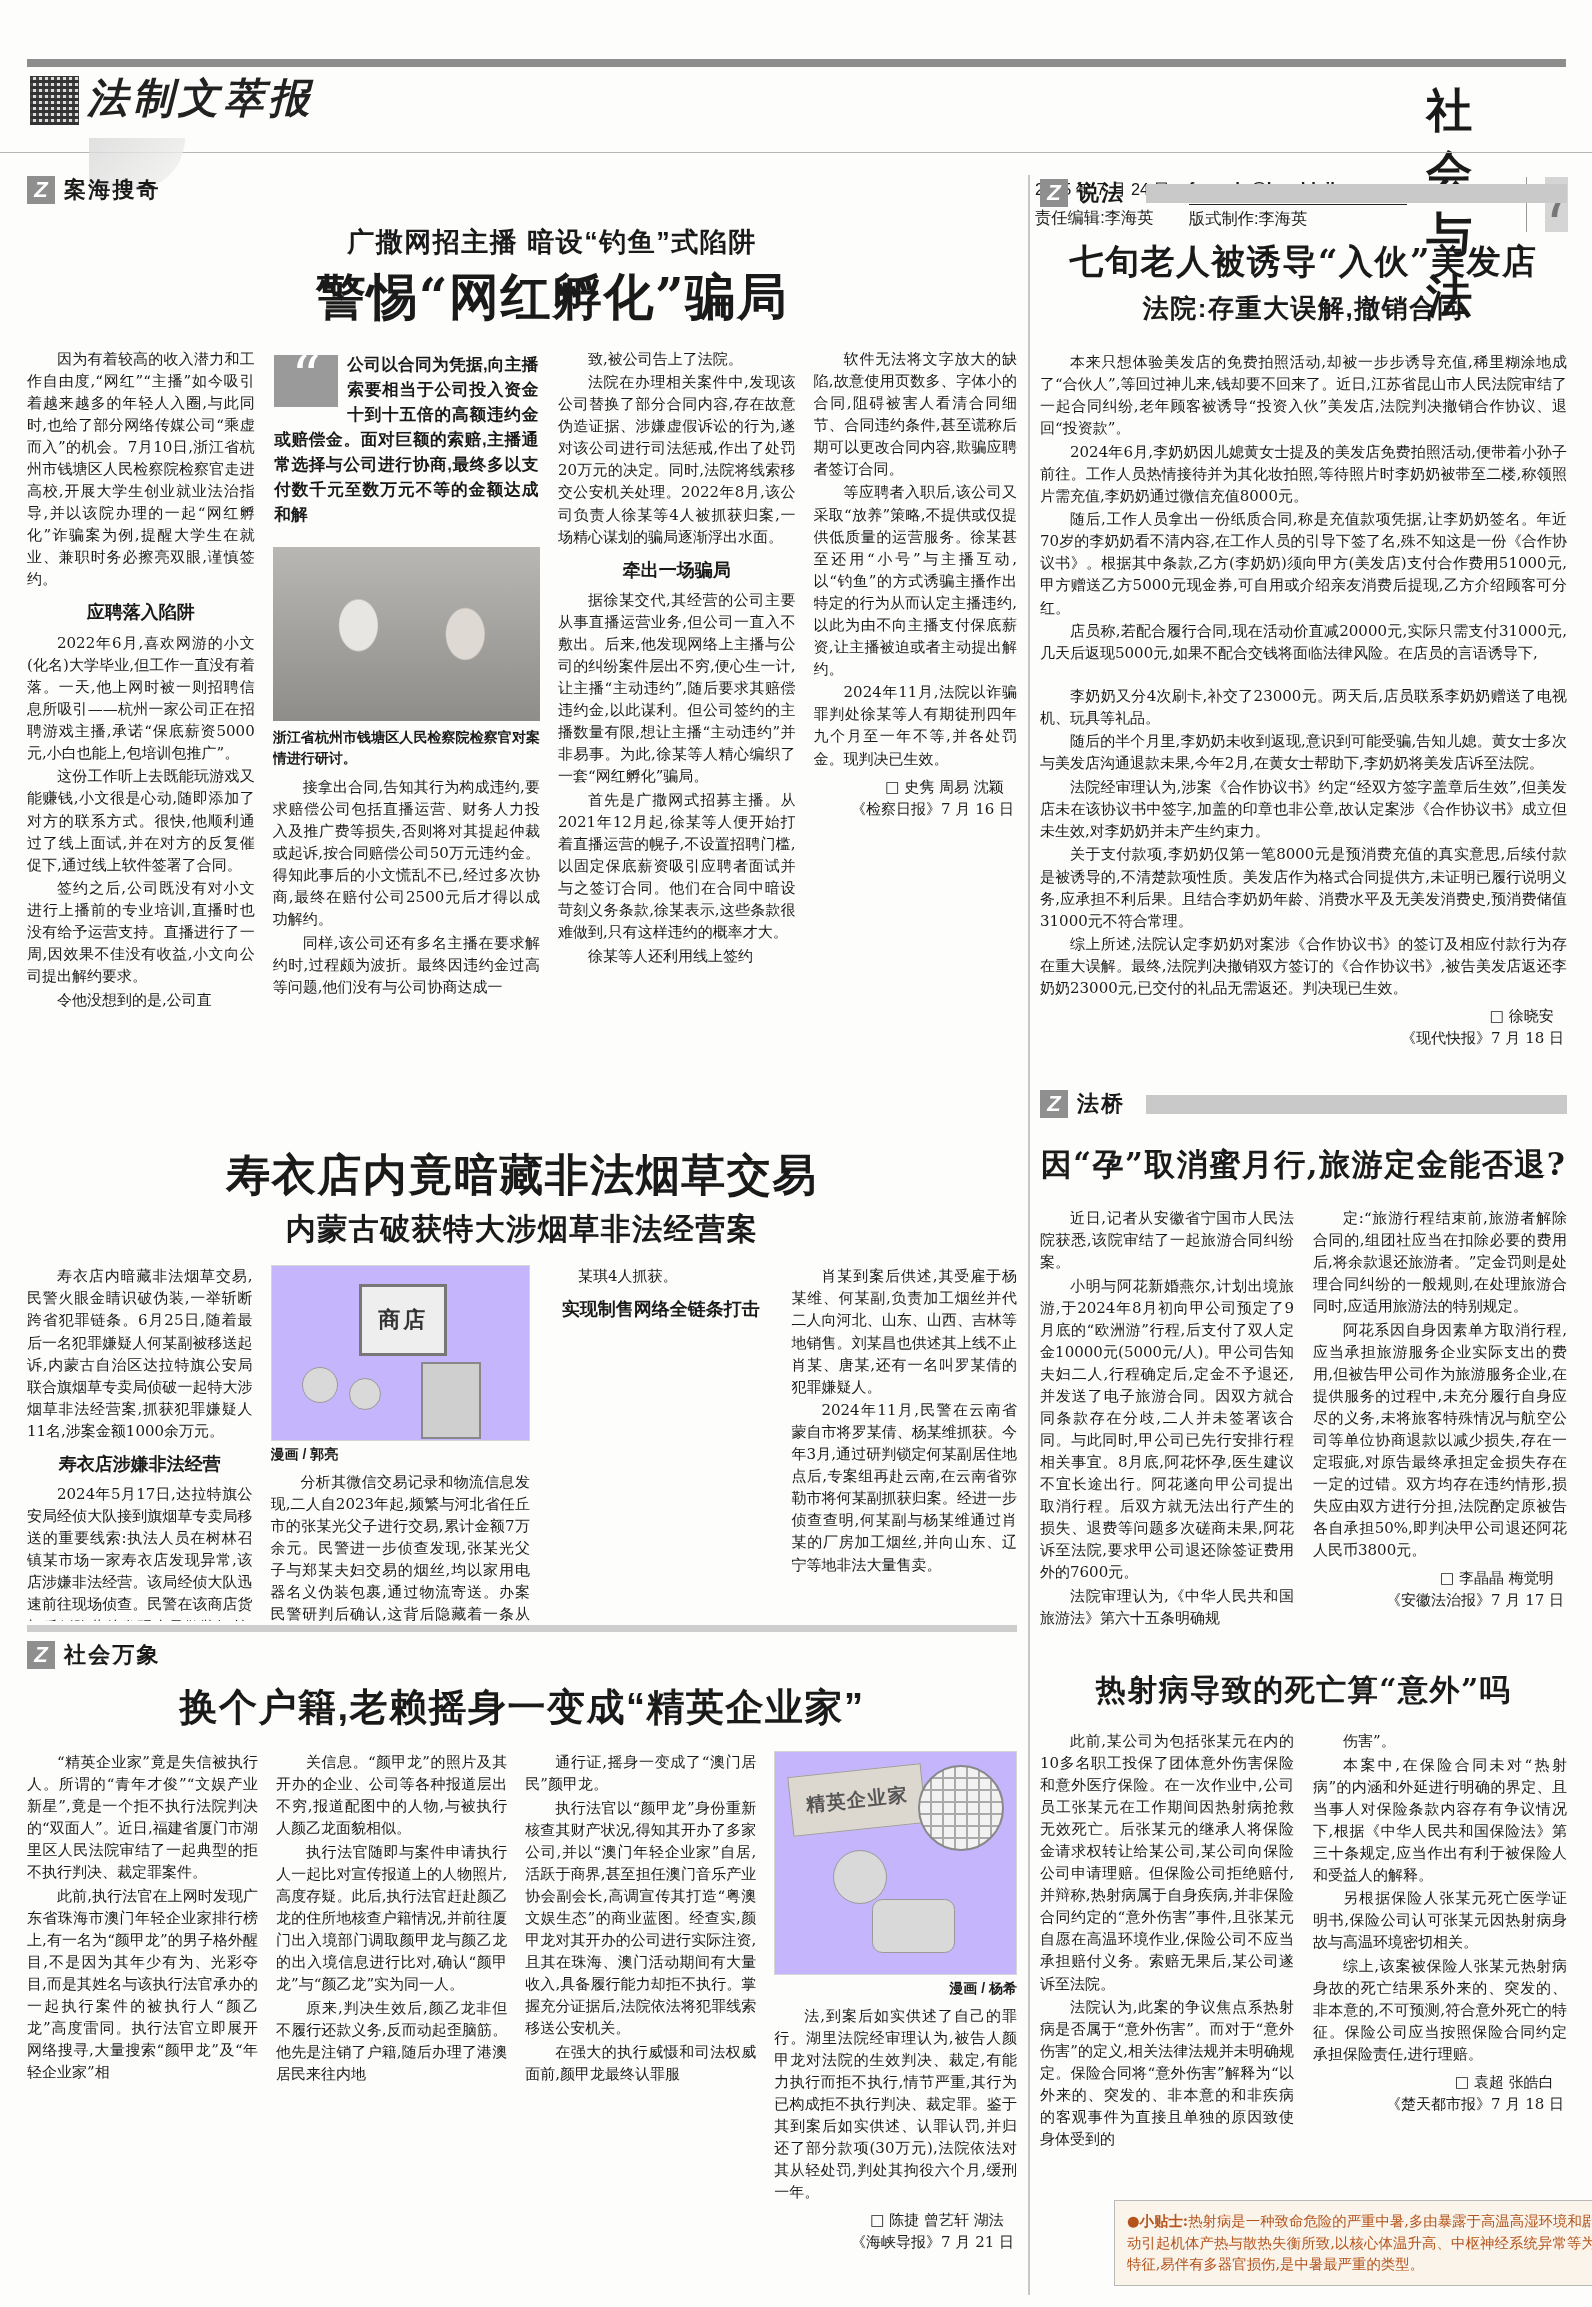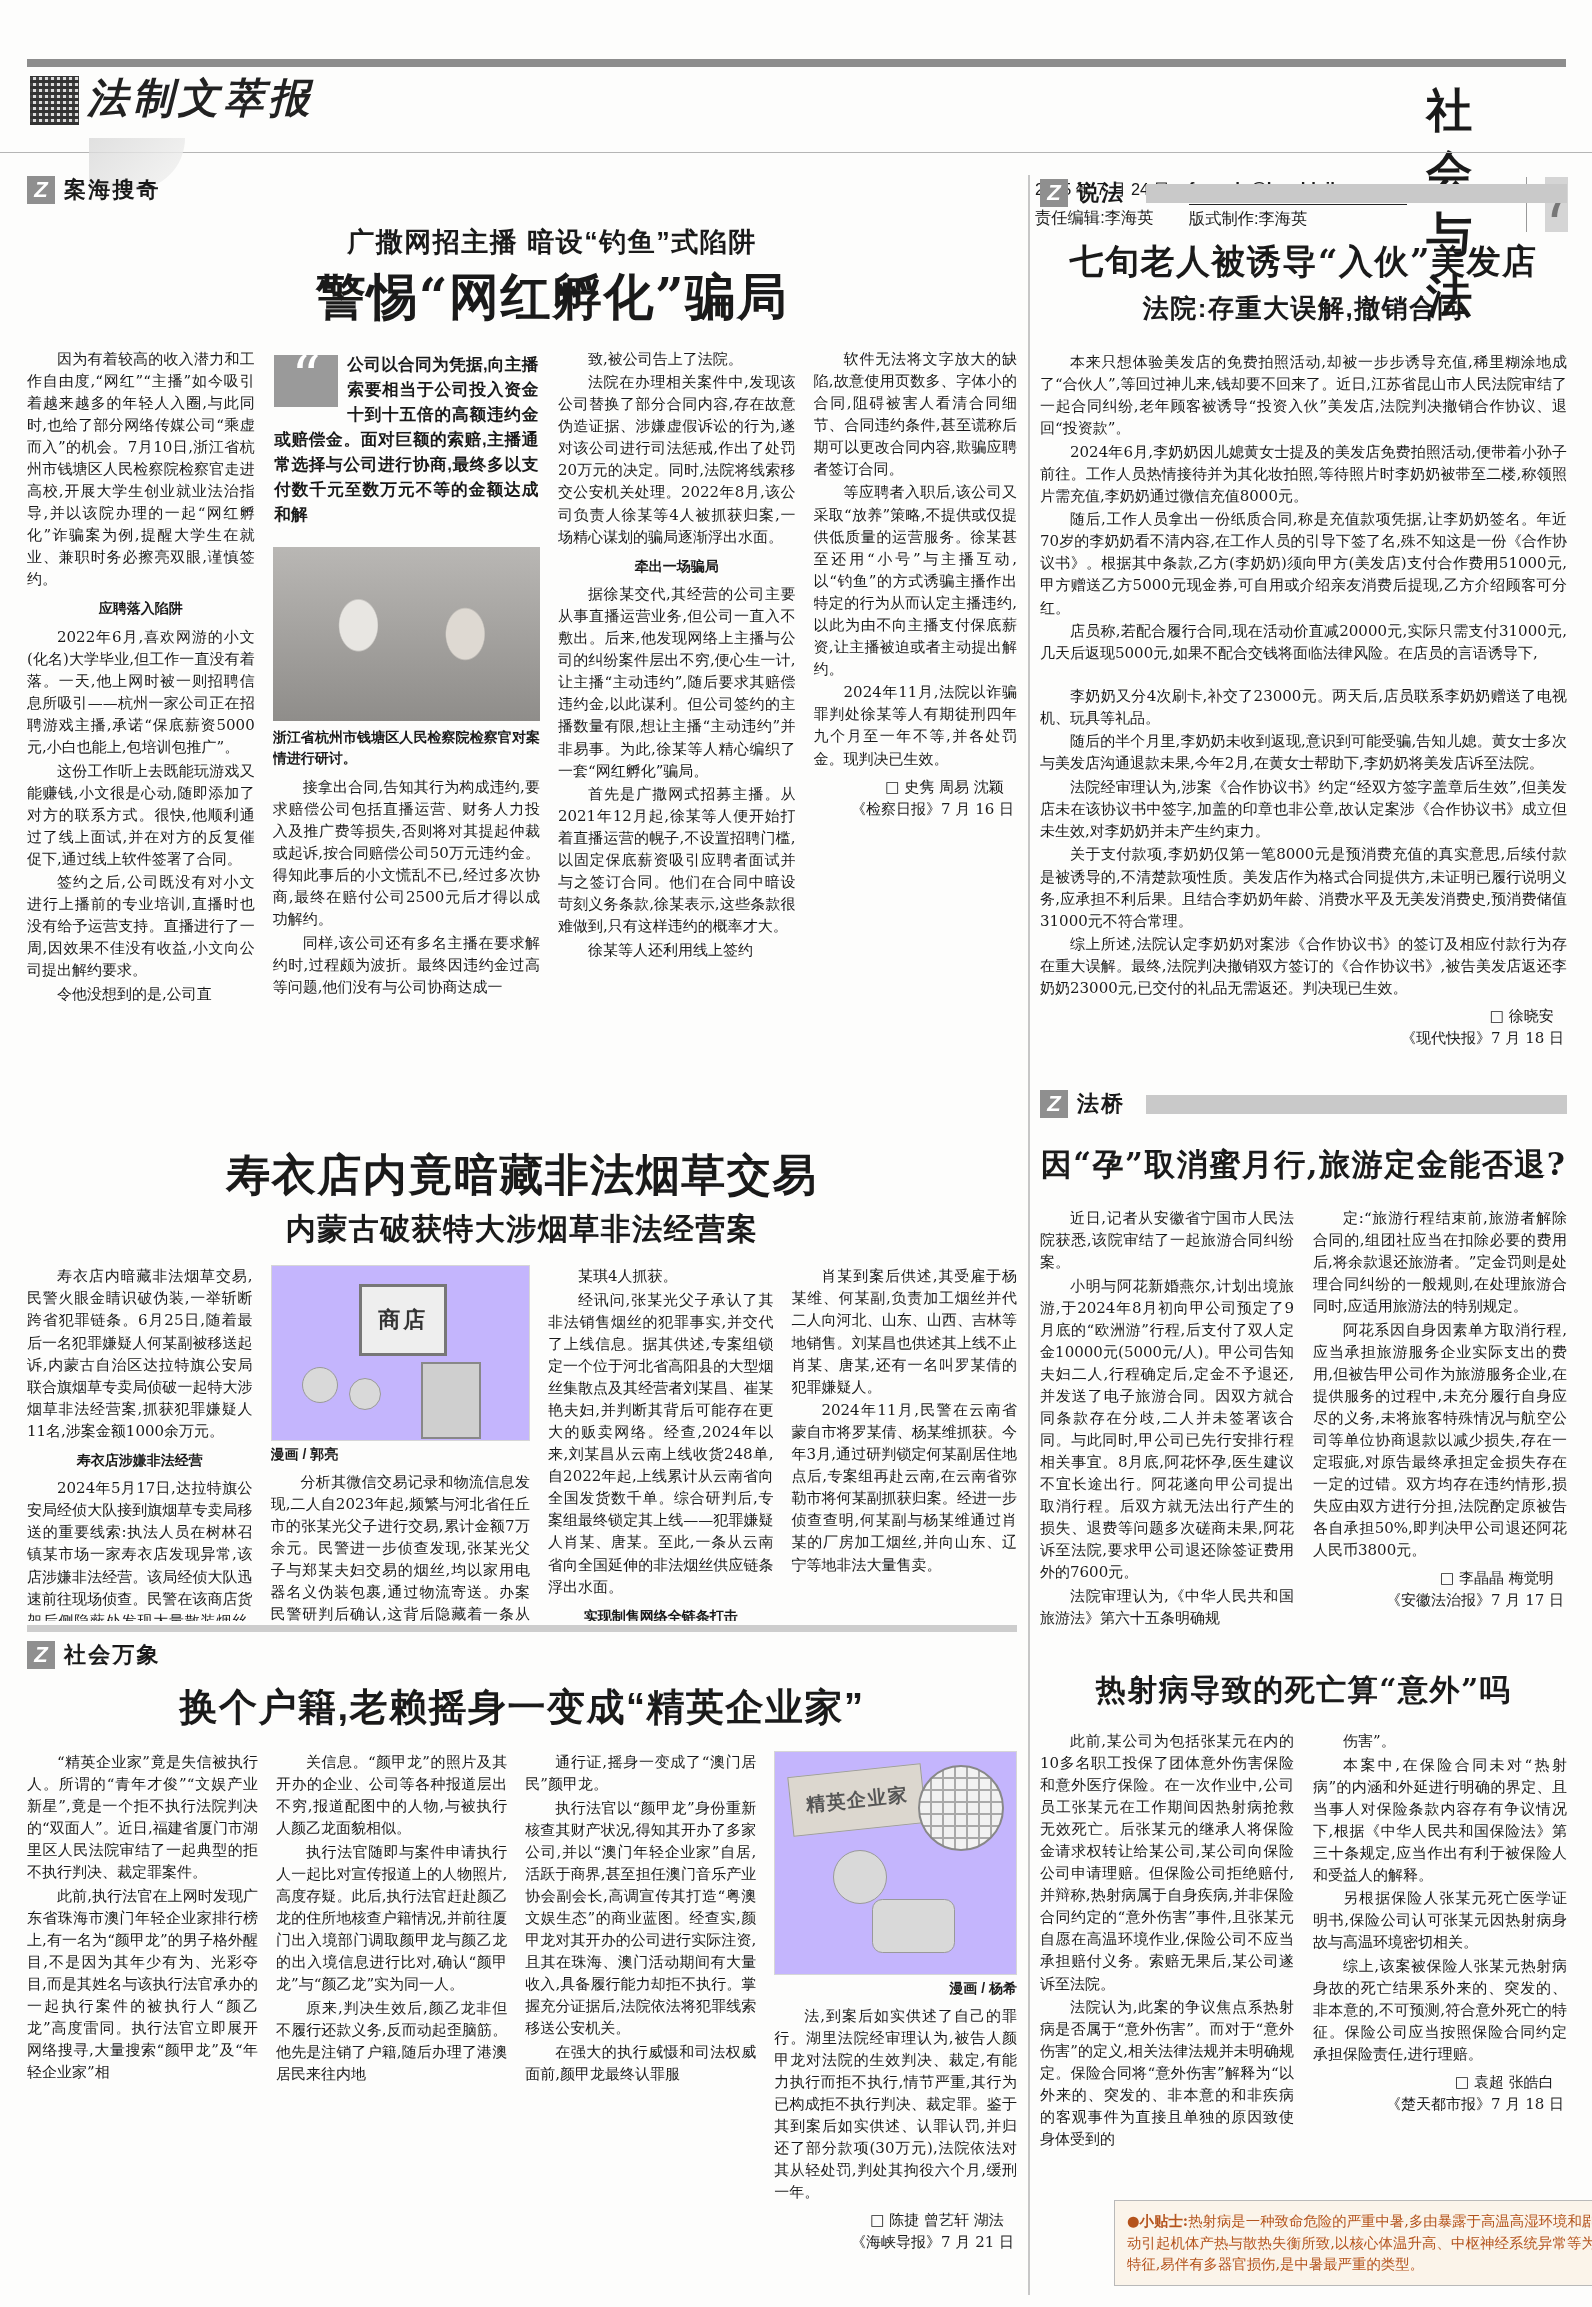--- a/index.html
+++ b/index.html
@@ -25,21 +25,21 @@
   .seclabel{display:flex;align-items:center;gap:9px;}
   .z-logo{width:28px;height:28px;background:#8f8f8f;color:#fff;font-family:"Liberation Sans",sans-serif;
       font-weight:bold;font-style:italic;font-size:22px;display:flex;align-items:center;justify-content:center;flex:0 0 auto;}
   .seclabel .t{font-family:"Liberation Sans",sans-serif;font-weight:bold;font-size:22px;letter-spacing:2.2px;}
   .seclabel .bar{flex:1;height:19px;background:#c9c9c9;margin-left:12px;}
   .kicker{font-family:"Liberation Sans",sans-serif;font-weight:bold;font-size:27px;text-align:center;letter-spacing:1.5px;}
   .bigtitle{font-family:"DejaVu Serif",serif;font-weight:bold;text-align:center;letter-spacing:1.5px;}
   .cols{display:flex;}
   .col{overflow:hidden;}
   .b-p{text-indent:2em;text-align:justify;margin:0 0 1.5px 0;}
-  .b-h{font-family:Liberation Serif, serif;font-weight:bold;font-size:14px;text-align:center;margin:9px 0 6px;}
+  .b-h{font-family:Liberation Sans, sans-serif;font-weight:bold;font-size:18px;text-align:center;margin:9px 0 6px;}
   .b-by{text-align:right;padding-right:13.3px;margin-top:6px;}
   .b-src{text-align:right;padding-right:3px;}
   .body-txt{font-size:15px;line-height:1.47;}
   
   .quotebox{position:relative;padding:4.4px 1.5px 7.4px 1.5px;margin-bottom:12px;}
   .qmark{float:left;width:64px;height:52px;background:#9a9a9a;color:#fff;font-size:58px;line-height:44px;
       text-align:center;font-family:"DejaVu Serif",serif;margin:3px 9px 1.5px 0;}
   .quotetxt{font-family:"Liberation Sans",sans-serif;font-weight:bold;font-size:16.7px;line-height:1.5;text-align:justify;}
   .photo{width:100%;height:174px;background:
       radial-gradient(67px 89px at 32% 45%,#e8e6e2 0 28%,transparent 30%),
@@ -186,21 +186,20 @@
           <div class="fig" style="left:12%;top:58%;width:34px;height:34px;"></div>
           <div class="fig" style="left:30%;top:64%;width:30px;height:30px;"></div>
         </div>
         <div class="cartooncap" style="text-align:left;">漫画 / 郭亮</div>
         <div style="margin-top:6px;">
             <div class="b-p">分析其微信交易记录和物流信息发现,二人自2023年起,频繁与河北省任丘市的张某光父子进行交易,累计金额7万余元。民警进一步侦查发现,张某光父子与郑某夫妇交易的烟丝,均以家用电器名义伪装包裹,通过物流寄送。办案民警研判后确认,这背后隐藏着一条从任丘市延伸而来的非法烟丝供应链条。办案民警奔赴任丘市对张某光、张某琪父子展开侦查。</div>
           </div>
       </div>
       <div class="col" style="flex:1;">
           <div class="b-p">某琪4人抓获。</div>
-          <div class="b-p">经讯问,张某光父子承认了其非法销售烟丝的犯罪事实,并交代了上线信息。据其供述,专案组锁定一个位于河北省高阳县的大型烟丝集散点及其经营者刘某昌、崔某艳夫妇,并判断其背后可能存在更大的贩卖网络。经查,2024年以来,刘某昌从云南上线收货248单,自2022年起,上线累计从云南省向全国发货数千单。综合研判后,专案组最终锁定其上线——犯罪嫌疑人肖某、唐某。至此,一条从云南省向全国延伸的非法烟丝供应链条浮出水面。</div>
           <div class="b-h">实现制售网络全链条打击</div>
         </div>
       <div class="col" style="flex:1;">
           <div class="b-p">肖某到案后供述,其受雇于杨某维、何某副,负责加工烟丝并代二人向河北、山东、山西、吉林等地销售。刘某昌也供述其上线不止肖某、唐某,还有一名叫罗某倩的犯罪嫌疑人。</div>
           <div class="b-p">2024年11月,民警在云南省蒙自市将罗某倩、杨某维抓获。今年3月,通过研判锁定何某副居住地点后,专案组再赴云南,在云南省弥勒市将何某副抓获归案。经进一步侦查查明,何某副与杨某维通过肖某的厂房加工烟丝,并向山东、辽宁等地非法大量售卖。</div>
         </div>
     </div>
   </div>
 
   <div class="abs" style="left:1040px;top:1089px;width:527px;height:564px;overflow:hidden;">

